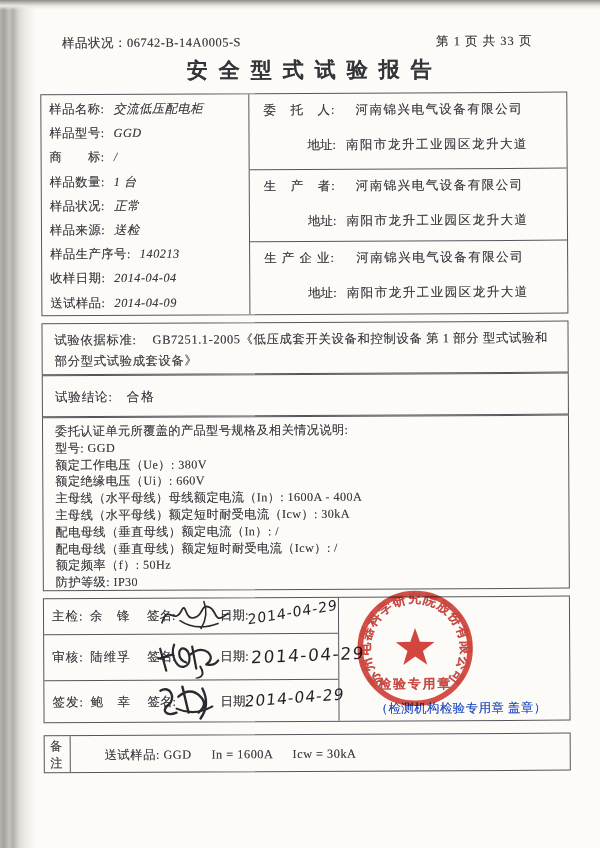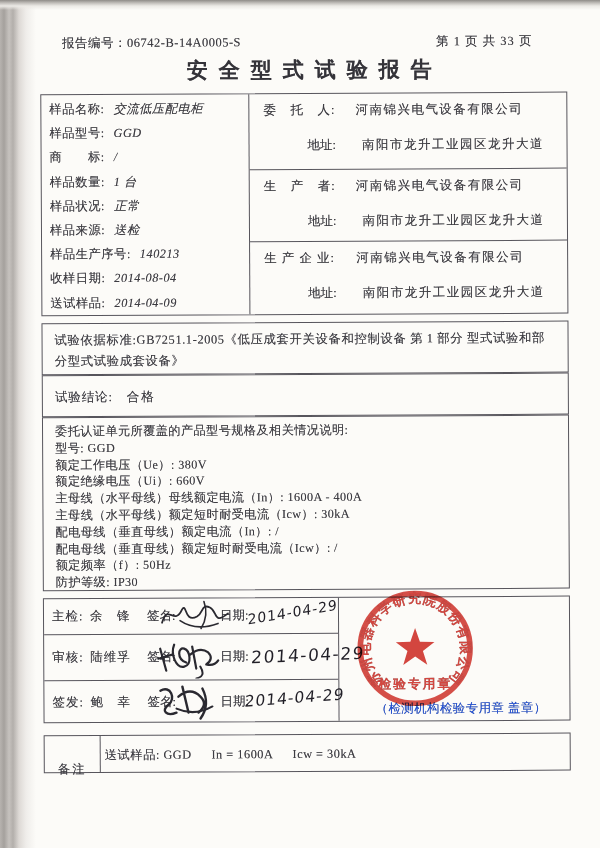--- a/index.html
+++ b/index.html
@@ -27,24 +27,24 @@
   .info-row{height:24.2px;font-size:12.3px;letter-spacing:.5px;white-space:nowrap;}
   .info-row .iv{margin-left:9px;font-style:italic;}
   .col-right{position:absolute;left:208px;right:0;top:0;bottom:0;}
   .party{box-sizing:border-box;padding:8px 0 0 14px;font-size:12.5px;}
   .party.p1{height:75px;}
   .party.p2{height:72px;border-top:1px solid #57555c;}
   .party.p3{height:75px;border-top:1px solid #57555c;}
   .party-line .role{display:inline-block;width:92px;letter-spacing:1px;}
   .party-line .pname{letter-spacing:1.5px;text-align:right;}
   .addr-line{margin-top:18px;padding-left:44px;}
-  .addr-line .aval{margin-left:26px;letter-spacing:1.5px;}
+  .addr-line .aval{margin-left:10px;letter-spacing:1.5px;}
   
   .box-standard{top:322px;height:52px;padding:6px 12px 0 12px;font-size:12.4px;line-height:21px;letter-spacing:.6px;}
-  .box-standard .lbl{margin-right:0;}
+  .box-standard .lbl{margin-right:16px;}
   .box-conclusion{top:374px;height:42px;padding:13px 12px 0 12px;font-size:12.6px;letter-spacing:.8px;}
   .box-conclusion .cval{margin-left:14px;letter-spacing:2px;}
   .box-specs{top:416px;height:174px;padding:5px 12px 0 12px;font-size:12.2px;line-height:16.8px;letter-spacing:.4px;}
   
   .sig-table{position:absolute;left:42px;top:597px;width:527px;height:125px;border:1px solid #57555c;box-sizing:border-box;}
   .sig-left{position:absolute;left:0;top:0;bottom:0;width:294px;border-right:1px solid #57555c;}
   .sig-row{position:relative;box-sizing:border-box;font-size:12.5px;}
   .sig-row.r1{height:35px;padding-top:9px;}
   .sig-row.r2{height:46px;padding-top:14px;border-top:1px solid #57555c;}
   .sig-row.r3{height:42px;padding-top:13px;border-top:1px solid #57555c;}
@@ -60,47 +60,47 @@
   .r1 .sig-scribble{top:-2px;}
   .r2 .sig-scribble{top:2px;}
   .r3 .sig-scribble{top:0px;}
   .sig-scribble path{fill:none;stroke:#2a2930;stroke-linecap:round;stroke-linejoin:round;}
   
   .stamp-cell{position:absolute;left:295px;right:0;top:0;bottom:0;}
   .stamp-caption{position:absolute;left:36px;top:72px;font-size:12.4px;letter-spacing:.5px;color:#1d4ed8;white-space:nowrap;z-index:1;margin-top:31px;}
   .seal{position:absolute;left:353px;top:588px;width:122px;height:122px;z-index:6;mix-blend-mode:multiply;opacity:.92;}
   
   .remark-box{top:734px;height:38px;}
-  .remark-label{position:absolute;left:0;top:0;bottom:0;width:56px;border-right:1px solid #57555c;
-    text-align:center;padding-top:25px;box-sizing:border-box;font-size:12.3px;letter-spacing:2px;}
+  .remark-label{position:absolute;left:0;top:0;bottom:0;width:26px;border-right:1px solid #57555c;
+    text-align:center;padding-top:2px;box-sizing:border-box;font-size:12.3px;letter-spacing:2px;}
   .remark-text{position:absolute;left:60px;top:11px;font-size:12.3px;white-space:pre;letter-spacing:.5px;}
 </style>
 </head>
 <body>
 
 <div class="scan">
   <div class="content">
 
     <div class="hdr">
-      <span class="report-no"><span>报告编号：</span><span>06742-B-14A0005-S</span></span>
+      <span class="report-no"><span>样品状况：</span><span>06742-B-14A0005-S</span></span>
       <span class="page-info">第 1 页  共 33 页</span>
     </div>
 
     <div class="doc-title">安全型式试验报告</div>
 
     <div class="tbl tbl-main">
       <div class="col-left">
         <div class="info-row"><span>样品名称:</span><span class="iv">交流低压配电柜</span></div>
         <div class="info-row"><span>样品型号:</span><span class="iv">GGD</span></div>
         <div class="info-row"><span>商　　标:</span><span class="iv">/</span></div>
         <div class="info-row"><span>样品数量:</span><span class="iv">1 台</span></div>
         <div class="info-row"><span>样品状况:</span><span class="iv">正常</span></div>
         <div class="info-row"><span>样品来源:</span><span class="iv">送检</span></div>
         <div class="info-row"><span>样品生产序号:</span><span class="iv">140213</span></div>
-        <div class="info-row"><span>收样日期:</span><span class="iv">2014-08-04</span></div>
+        <div class="info-row"><span>收样日期:</span><span class="iv">2014-04-04</span></div>
         <div class="info-row"><span>送试样品:</span><span class="iv">2014-04-09</span></div>
       </div>
       <div class="col-right">
         <div class="party p1">
           <div class="party-line"><span class="role">委　托　人:</span><span class="pname">河南锦兴电气设备有限公司</span></div>
           <div class="addr-line"><span>地址:</span><span class="aval">南阳市龙升工业园区龙升大道</span></div>
         </div>
         <div class="party p2">
           <div class="party-line"><span class="role">生　产　者:</span><span class="pname">河南锦兴电气设备有限公司</span></div>
           <div class="addr-line"><span>地址:</span><span class="aval">南阳市龙升工业园区龙升大道</span></div>

